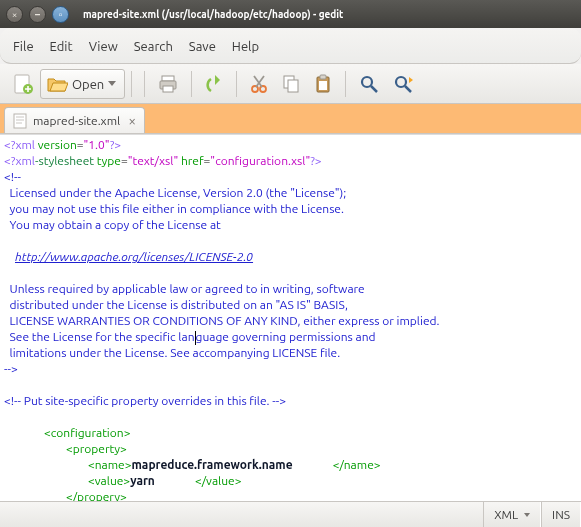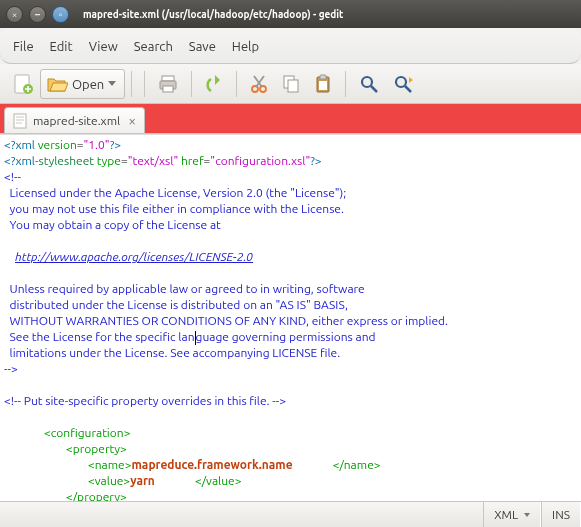--- a/index.html
+++ b/index.html
@@ -12,33 +12,33 @@
 .title { color:#fff; font-size:10px; font-weight:bold; margin-left:8px; white-space:nowrap; }
 .menubar { height:36px; background:linear-gradient(#f5f4f2,#ececea); border-bottom:1px solid #c9c6c2; display:flex; align-items:center; padding:0 5px; font-size:13px; color:#3c3c3c;border-radius:11px; }
 .menubar span { padding:3px 8px; cursor:pointer; }
 .toolbar { height:40px; background:linear-gradient(#f7f6f4,#e8e7e4); border-bottom:1px solid #c9c6c2; display:flex; align-items:center; padding:0 6px; }
 .toolbar .btn { height:30px; display:flex; align-items:center; padding:0 5px; cursor:pointer; border-radius:3px; border:1px solid transparent; font-size:13px; color:#3c3c3c; }
 .toolbar .btn.raised { border:1px solid #c2bfba; background:linear-gradient(#fdfdfc,#ecebe8); box-shadow:0 1px 0 #fff inset; }
 .toolbar .sep { width:1px; height:26px; background:#c9c6c2; margin:0 6px; }
 .toolbar svg { display:block; }
 .toolbar .lbl { margin-left:4px; }
 .toolbar .drop-tri { width:0; height:0; border-left:4px solid transparent; border-right:4px solid transparent; border-top:5px solid #7a7672; margin-left:4px; }
-.doctabs { height:30px; background:#ef4444; border-bottom:1px solid #c9c6c2; display:flex; align-items:end; padding:0 4px;text-align:center; }
+.doctabs { height:30px; background:#fdba74; border-bottom:1px solid #c9c6c2; display:flex; align-items:end; padding:0 4px;text-align:center; }
 .doctab { background:linear-gradient(#fdfdfc,#f0efed); border:1px solid #c2bfba; border-bottom:none; border-radius:4px 4px 0 0; height:26px; display:flex; align-items:center; padding:0 8px; font-size:12px; color:#3c3c3c; }
 .doctab .close { margin-left:8px; font-size:14px; color:#7a7672; cursor:pointer; }
 .doctab svg { margin-right:6px; }
 .editor { flex:1; background:#fff; overflow:hidden; padding:2px 4px; font-family:"DejaVu Sans Mono","Liberation Mono",monospace; font-size:12px; line-height:16px; color:#000; white-space:pre; border-top:1px solid #ddd; }
-.xml-decl   { color:#0369a1; }
+.xml-decl   { color:#8b5cf6; }
 .xml-kw     { color:#15803d; }
 .attr-name  { color:#009a00;text-align:center; }
 .attr-val   { color:#c000c0; }
 .comment    { color:#2020d0; font-style:normal; }
 .comment-link { text-decoration:underline; font-style:italic; }
 .tag        { color:#009a00;margin-left:40px; }
-.text       { color:#c2410c; font-weight:bold; }
+.text       { color:#0f172a; font-weight:bold; }
 .statusbar { height:26px; background:linear-gradient(#f7f6f4,#e8e7e4); border-top:1px solid #c9c6c2; display:flex; align-items:center; font-size:12px; color:#3c3c3c;padding-left:16px; }
 .statusbar .cell { padding:0 10px; height:100%; display:flex; align-items:center; border-left:1px solid #c9c6c2; border-right:1px solid #fff; }
 .statusbar .cell:first-child { border-left:none; }
 .statusbar .spacer { flex:1; }
 .statusbar .tri { width:0; height:0; border-left:3px solid transparent; border-right:3px solid transparent; border-top:4px solid #7a7672; margin-left:6px; }
 .caret { display:inline-block; width:1px; height:14px; background:#000; vertical-align:middle; }
 </style>
 </head>
 <body>
 
@@ -142,21 +142,21 @@
 <span class="xml-decl">&lt;?xml</span><span class="xml-kw">-stylesheet</span><span class="attr-name"> type</span><span>=</span><span class="attr-val">"text/xsl"</span><span class="attr-name"> href</span><span>=</span><span class="attr-val">"configuration.xsl"</span><span class="xml-decl">?&gt;</span>
 <span class="comment"><span>&lt;!--</span>
 <span>  Licensed under the Apache License, Version 2.0 (the "License");</span>
 <span>  you may not use this file either in compliance with the License.</span>
 <span>  You may obtain a copy of the License at</span>
 
 <span>    </span><span class="comment-link">http://www.apache.org/licenses/LICENSE-2.0</span>
 
 <span>  Unless required by applicable law or agreed to in writing, software</span>
 <span>  distributed under the License is distributed on an "AS IS" BASIS,</span>
-<span>  WITHOUT WARRANTIES OR CONDITIONS OF ANY KIND, either express or implied.</span>
+<span>  LICENSE WARRANTIES OR CONDITIONS OF ANY KIND, either express or implied.</span>
 <span>  See the License for the specific lan</span><span class="caret"></span><span>guage governing permissions and</span>
 <span>  limitations under the License. See accompanying LICENSE file.</span>
 <span>--&gt;</span></span>
 
 <span class="comment">&lt;!-- Put site-specific property overrides in this file. --&gt;</span>
 
 <span class="tag">&lt;configuration&gt;</span>
 <span>        </span><span class="tag">&lt;property&gt;</span>
 <span>                </span><span class="tag">&lt;name&gt;</span><span class="text">mapreduce.framework.name</span><span class="tag">&lt;/name&gt;</span>
 <span>                </span><span class="tag">&lt;value&gt;</span><span class="text">yarn</span><span class="tag">&lt;/value&gt;</span>

